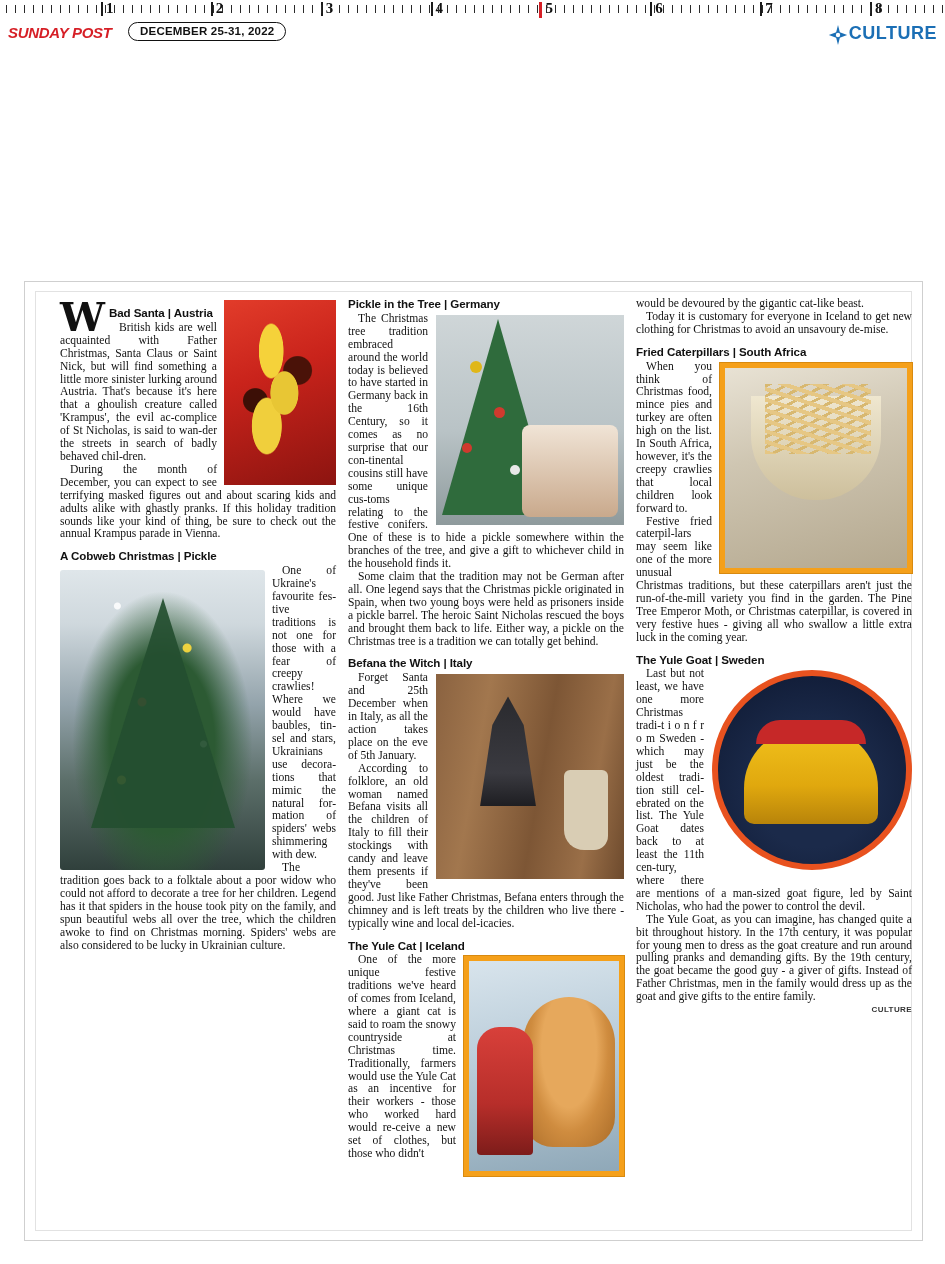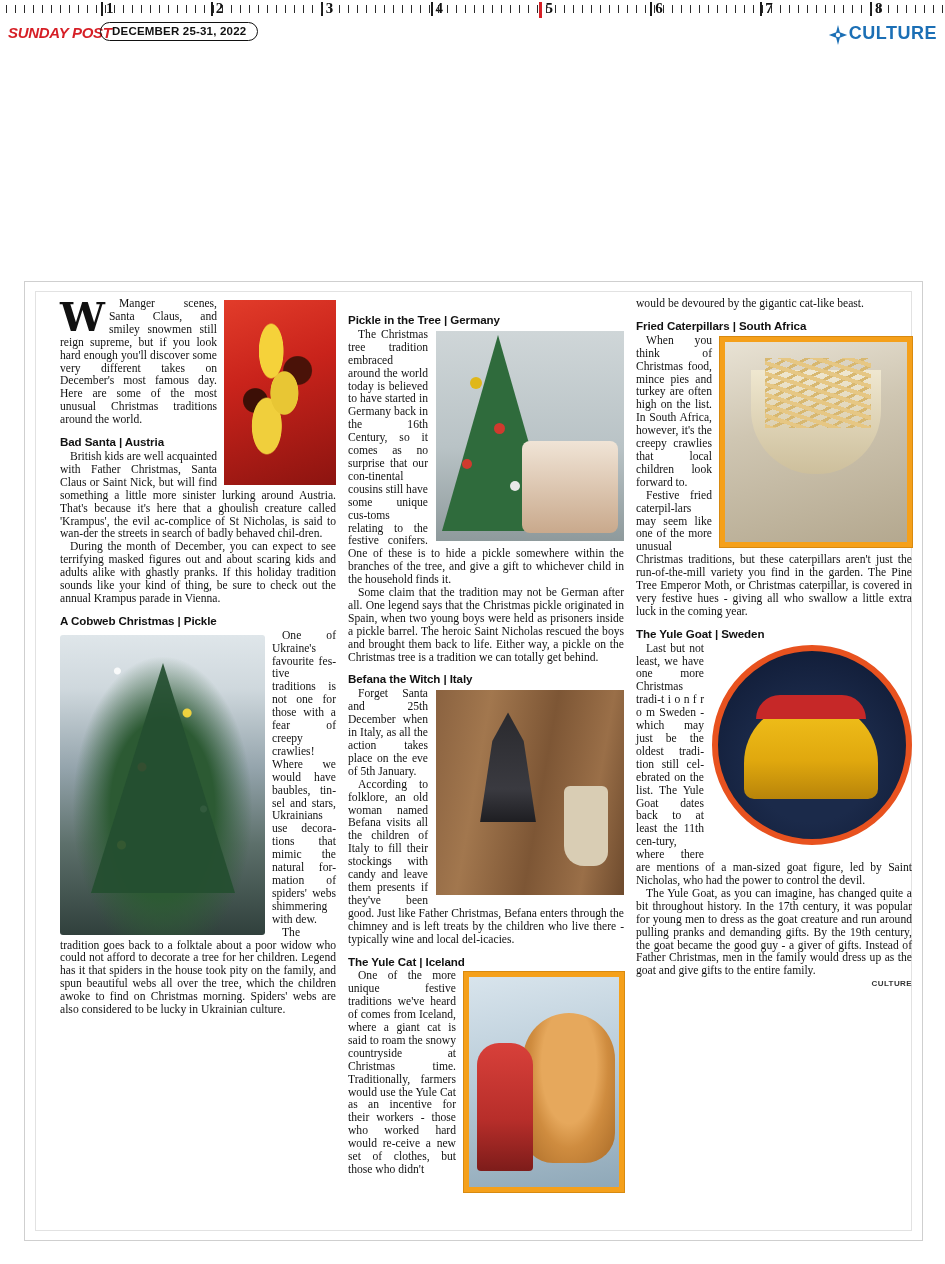--- a/index.html
+++ b/index.html
@@ -25,21 +25,21 @@
 
   
   .masthead{position:absolute;left:0;top:22px;width:945px;height:28px;}
   .sunday-post{
     position:absolute;left:8px;top:2px;
     font-family:"Liberation Sans",sans-serif;
     font-weight:bold;font-style:italic;font-size:15px;color:#d61f26;
     letter-spacing:-0.3px;
   }
   .date-pill{
-    position:absolute;left:100px;top:0px;
+    position:absolute;left:128px;top:0px;
     border:1.5px solid #111;border-radius:11px;
     padding:2px 11px 3px 11px;
     font-family:"Liberation Sans",sans-serif;
     font-weight:bold;font-size:11.5px;letter-spacing:0.2px;color:#111;
   }
   .culture{
     position:absolute;right:8px;top:1px;
     font-family:"Liberation Sans",sans-serif;
     font-weight:bold;font-size:18px;color:#1b6fb5;letter-spacing:0.5px;
   }
@@ -378,36 +378,35 @@
   <div class="frame-inner"></div>
 </div>
 
 <div class="cols">
 
   <div class="col" id="col1">
     <div class="photo img-krampus">
       <div class="k-fig"></div>
     </div>
     <p class="noind"><span class="dropcap">W</span></p>
-    <p>Manger scenes, Santa Claus, and smiley snowmen still reign supreme, but if you look hard enough you'll discover some very different takes on December's most famous day. Here are some of the most unusual Christmas traditions around the world.</p>
 
     <div class="subhead">Bad Santa | Austria</div>
     <p>British kids are well acquainted with Father Christmas, Santa Claus or Saint Nick, but will find something a little more sinister lurking around Austria. That's because it's here that a ghoulish creature called 'Krampus', the evil ac-complice of St Nicholas, is said to wan-der the streets in search of badly behaved chil-dren.</p>
     <p>During the month of December, you can expect to see terrifying masked figures out and about scaring kids and adults alike with ghastly pranks. If this holiday tradition sounds like your kind of thing, be sure to check out the annual Krampus parade in Vienna.</p>
 
     <div class="subhead">A Cobweb Christmas | Pickle</div>
     <div class="photo img-tree-ua" style="float:left;margin-right:7px;">
       <div class="tcone"></div>
     </div>
     <p>One of Ukraine's favourite fes-tive traditions is not one for those with a fear of creepy crawlies! Where we would have baubles, tin-sel and stars, Ukrainians use decora-tions that mimic the natural for-mation of spiders' webs shimmering with dew.</p>
     <p>The tradition goes back to a folktale about a poor widow who could not afford to decorate a tree for her children. Legend has it that spiders in the house took pity on the family, and spun beautiful webs all over the tree, which the children awoke to find on Christmas morning. Spiders' webs are also considered to be lucky in Ukrainian culture.</p>
   </div>
 
   <div class="col" id="col2">
-    <div class="subhead" style="margin-top:16px;">Pickle in the Tree | Germany</div>
+    <div class="subhead" style="margin-top:0;">Pickle in the Tree | Germany</div>
     <div class="photo img-tree-de">
       <div class="dcone"></div>
       <div class="orn" style="left:34px;top:46px;width:12px;height:12px;background:#e0b71a;"></div>
       <div class="orn" style="left:58px;top:92px;width:11px;height:11px;background:#d03a2e;"></div>
       <div class="orn" style="left:26px;top:128px;width:10px;height:10px;background:#d03a2e;"></div>
       <div class="orn" style="left:74px;top:150px;width:10px;height:10px;background:#e8e8e8;"></div>
       <div style="position:absolute;right:6px;bottom:8px;width:96px;height:92px;background:linear-gradient(180deg,#f0e4d6 0%,#c9a98c 100%);border-radius:8px;"></div>
     </div>
     <p>The Christmas tree tradition embraced around the world today is believed to have started in Germany back in the 16th Century, so it comes as no surprise that our con-tinental cousins still have some unique cus-toms relating to the festive conifers. One of these is to hide a pickle somewhere within the branches of the tree, and give a gift to whichever child in the household finds it.</p>
     <p>Some claim that the tradition may not be German after all. One legend says that the Christmas pickle originated in Spain, when two young boys were held as prisoners inside a pickle barrel. The heroic Saint Nicholas rescued the boys and brought them back to life. Either way, a pickle on the Christmas tree is a tradition we can totally get behind.</p>
@@ -423,20 +422,21 @@
     <div class="subhead">The Yule Cat | Iceland</div>
     <div class="photo framed img-cat">
       <div class="cat"></div>
       <div class="girl"></div>
     </div>
     <p>One of the more unique festive traditions we've heard of comes from Iceland, where a giant cat is said to roam the snowy countryside at Christmas time. Traditionally, farmers would use the Yule Cat as an incentive for their workers - those who worked hard would re-ceive a new set of clothes, but those who didn't</p>
   </div>
 
   <div class="col" id="col3">
     <p class="noind">would be devoured by the gigantic cat-like beast.</p>
+    <p>Today it is customary for everyone in Iceland to get new clothing for Christmas to avoid an unsavoury de-mise.</p>
 
     <div class="subhead">Fried Caterpillars | South Africa</div>
     <div class="photo framed img-cater">
       <div class="bowl"></div>
       <div class="fries"></div>
     </div>
     <p>When you think of Christmas food, mince pies and turkey are often high on the list. In South Africa, however, it's the creepy crawlies that local children look forward to.</p>
     <p>Festive fried caterpil-lars may seem like one of the more unusual Christmas traditions, but these caterpillars aren't just the run-of-the-mill variety you find in the garden. The Pine Tree Emperor Moth, or Christmas caterpillar, is covered in very festive hues - giving all who swallow a little extra luck in the coming year.</p>
 
     <div class="subhead">The Yule Goat | Sweden</div>

